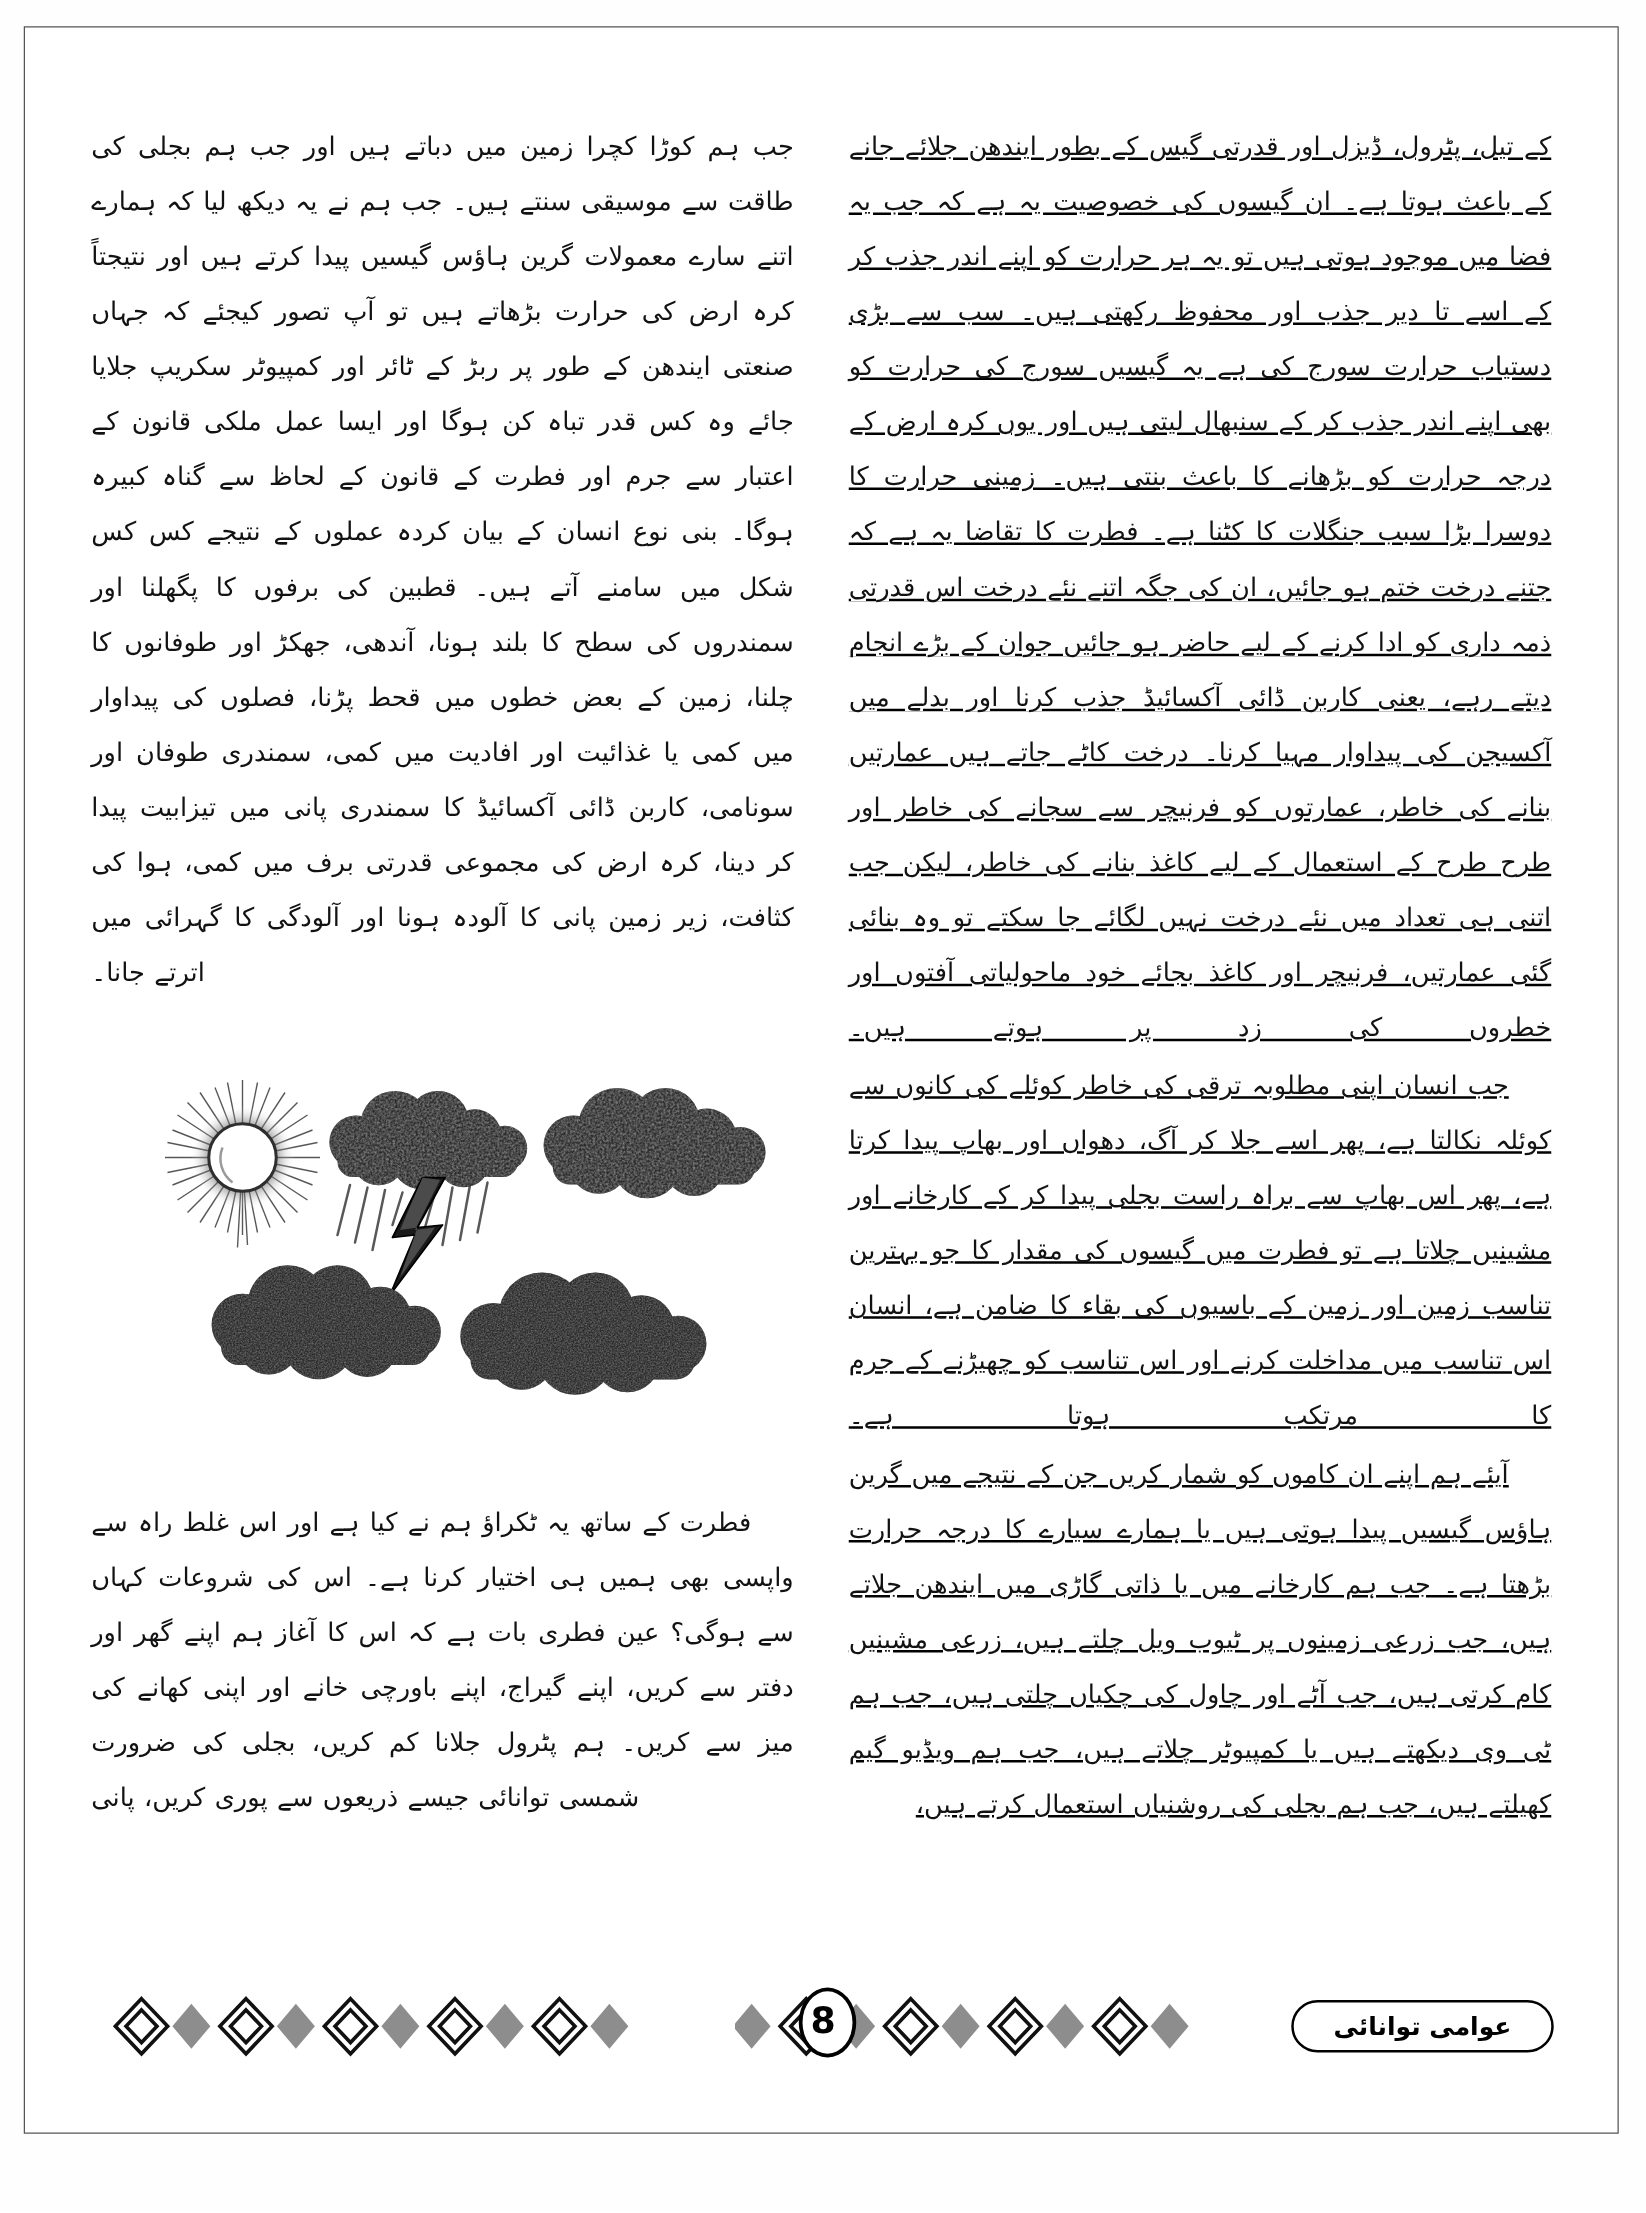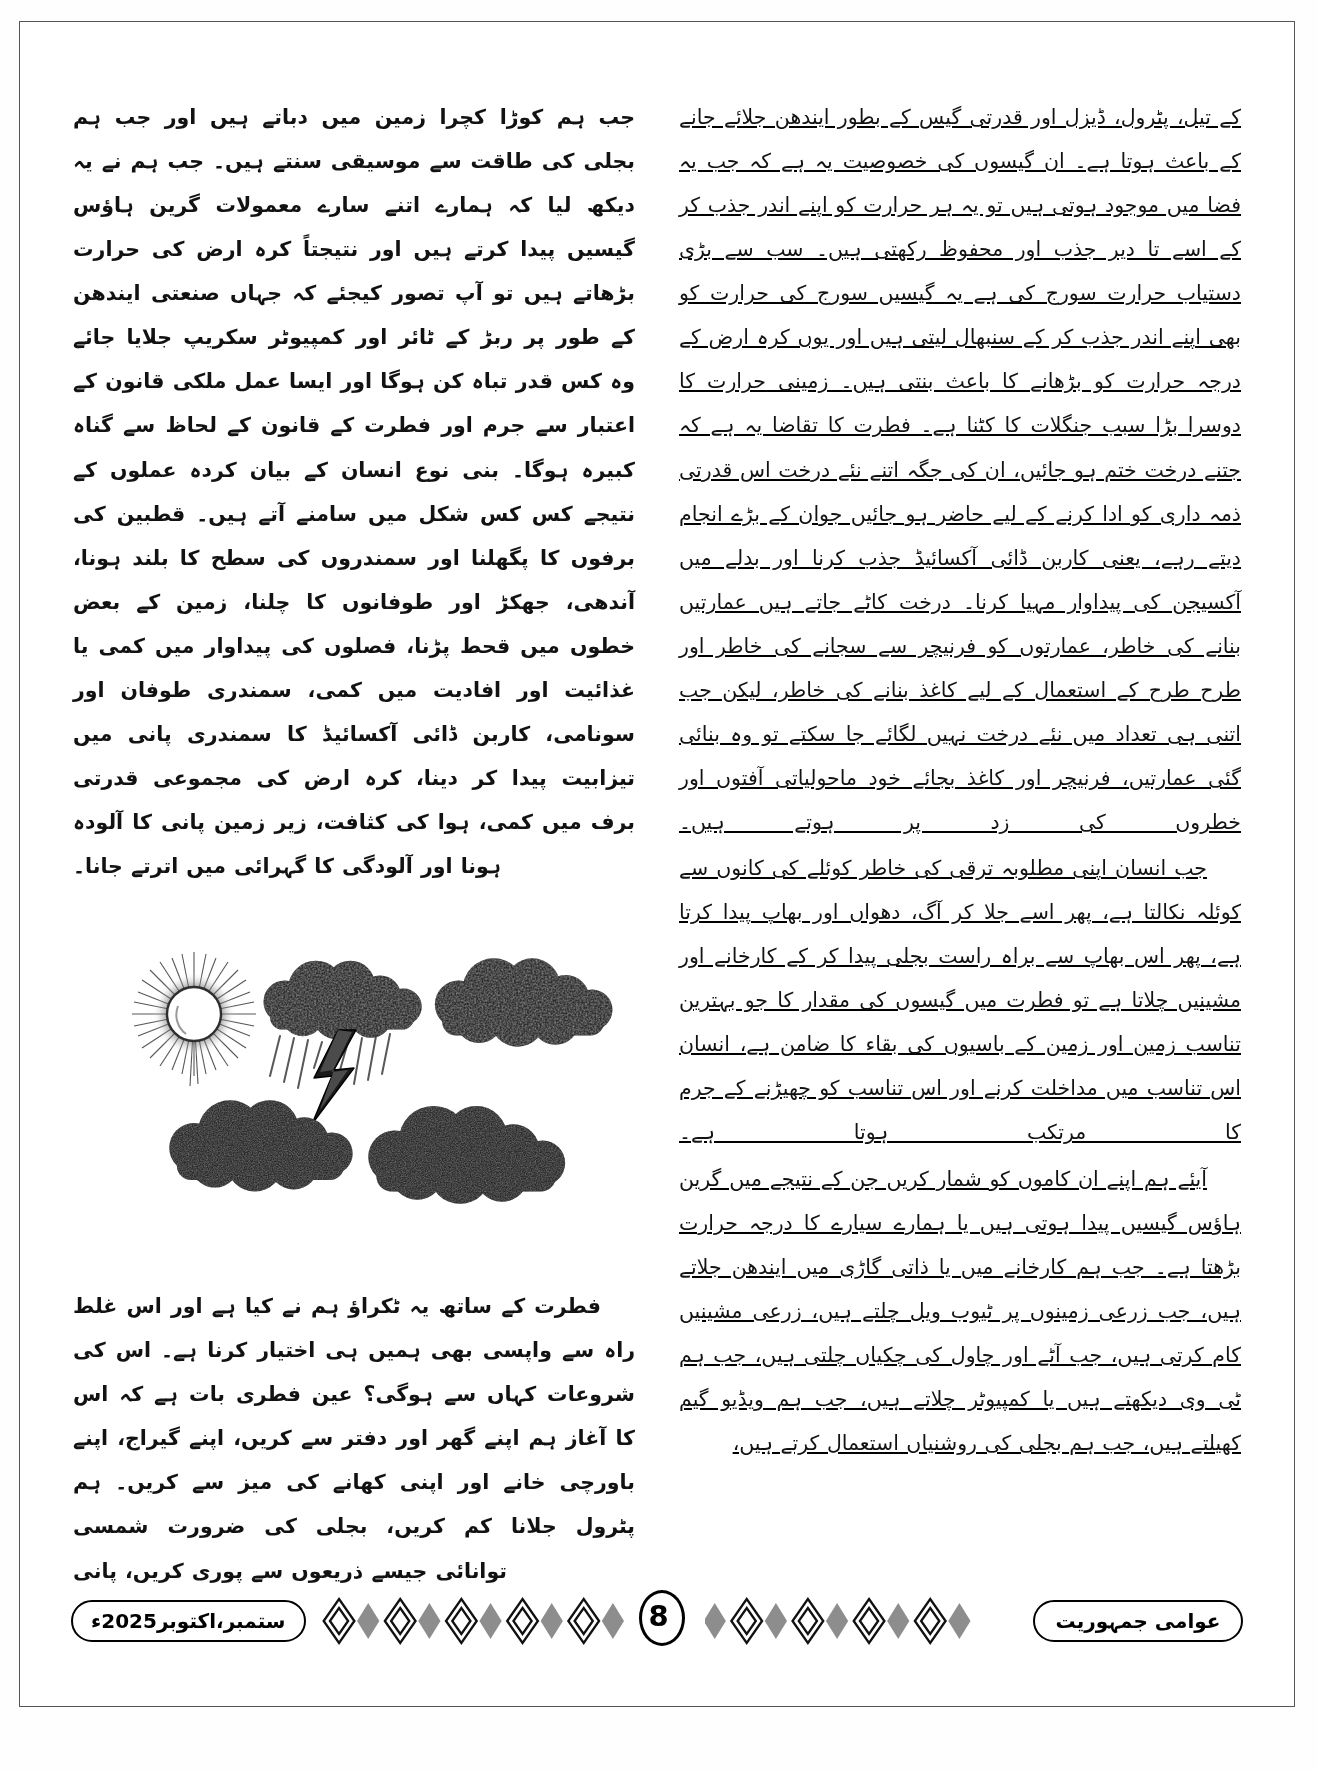--- a/index.html
+++ b/index.html
@@ -78,21 +78,20 @@
     word-spacing: 1px;
   }
   .urdu-para.indent {
     text-indent: 34px;
   }
   .urdu-para.last-ragged {
     text-align-last: right;
   }
   .urdu-para.last-left {
     text-align-last: left;
-    font-weight: bold;
   }
 
   
   .illustration {
     width: 100%;
     height: 340px;
     margin: 26px 0 30px 0;
     position: relative;
     direction: ltr;
   }
@@ -321,23 +320,20 @@
         </svg>
       </div>
 
       <p class="urdu-para indent last-left">فطرت کے ساتھ یہ ٹکراؤ ہم نے کیا ہے اور اس غلط راہ سے واپسی بھی ہمیں ہی اختیار کرنا ہے۔ اس کی شروعات کہاں سے ہوگی؟ عین فطری بات ہے کہ اس کا آغاز ہم اپنے گھر اور دفتر سے کریں، اپنے گیراج، اپنے باورچی خانے اور اپنی کھانے کی میز سے کریں۔ ہم پٹرول جلانا کم کریں، بجلی کی ضرورت شمسی توانائی جیسے ذریعوں سے پوری کریں، پانی</p>
     </div>
 
   </div>
 
   <div class="footer">
 
-    <div class="foot-pill date">
-      <span>ستمبر،اکتوبر2025ء</span>
-    </div>
 
     <div class="diamond-strip">
       <svg viewBox="0 0 460 52" preserveAspectRatio="none" xmlns="http://www.w3.org/2000/svg">
         <g>
           <g fill="none" stroke="#111" stroke-width="3">
             <path d="M36 4 L58 26 L36 48 L14 26 Z"></path>
             <path d="M36 13 L49 26 L36 39 L23 26 Z"></path>
           </g>
           <path d="M78 8 L94 26 L78 44 L62 26 Z" fill="#8d8d8d"></path>
           <g fill="none" stroke="#111" stroke-width="3">
@@ -388,21 +384,21 @@
           <g fill="none" stroke="#111" stroke-width="3">
             <path d="M324 4 L346 26 L324 48 L302 26 Z"></path>
             <path d="M324 13 L337 26 L324 39 L311 26 Z"></path>
           </g>
           <path d="M366 8 L382 26 L366 44 L350 26 Z" fill="#8d8d8d"></path>
         </g>
       </svg>
     </div>
 
     <div class="foot-pill brand">
-      <span>عوامی جمہوریت</span>
+      <span>عوامی توانائی</span>
     </div>
 
   </div>
 
   <div class="page-num">
     <div class="ellipse"></div>
     <span>8</span>
   </div>
 
 </div>

